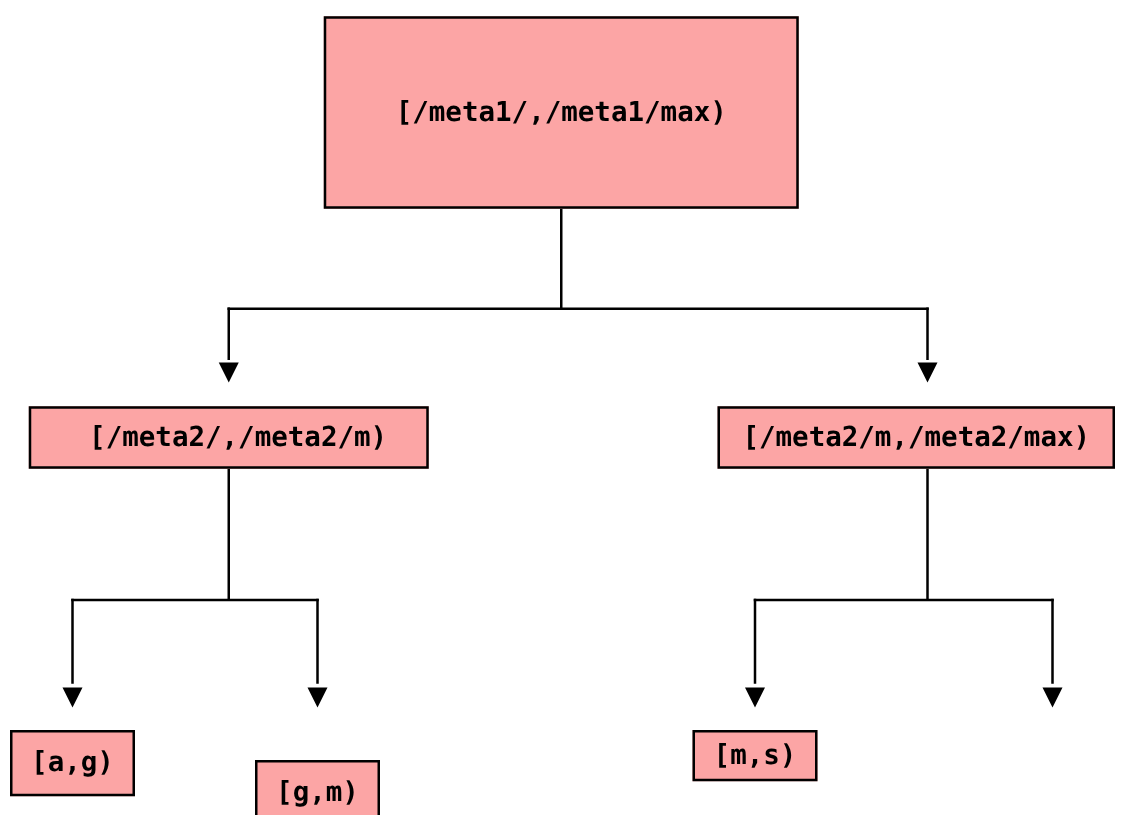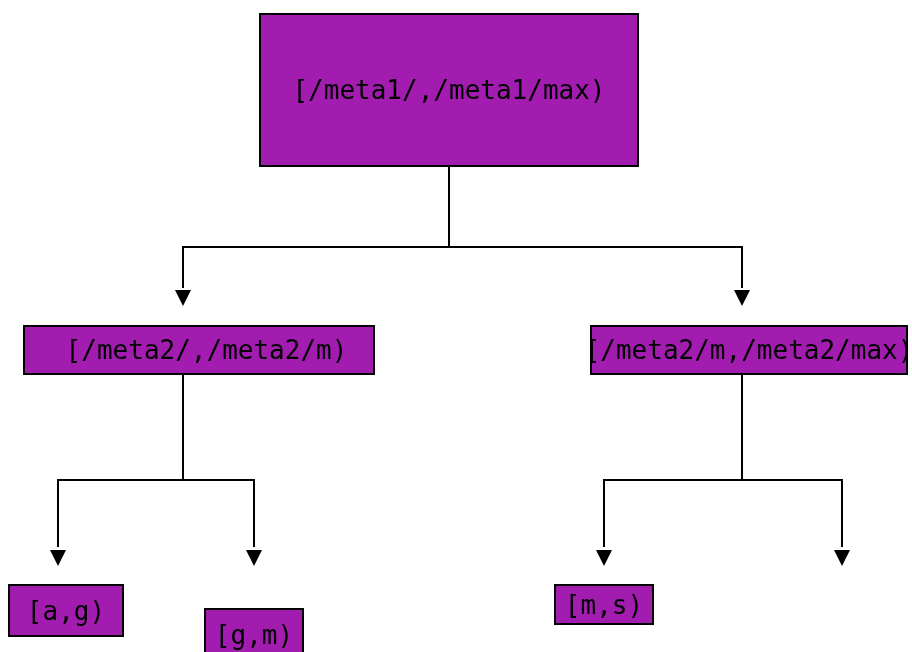--- a/index.html
+++ b/index.html
@@ -12,26 +12,26 @@
     width: 912px;
     height: 652px;
     background: #ffffff;
     font-family: "DejaVu Sans Mono", "Liberation Mono", monospace;
     overflow: hidden;
   }
   .node {
     position: absolute;
     box-sizing: border-box;
     border: 2px solid #000000;
-    background: #a21caf;
+    background: #fca5a5;
     display: flex;
     align-items: center;
     justify-content: center;
-    font-size: 26px;
-    font-weight: normal;
+    font-size: 22px;
+    font-weight: bold;
     color: #000000;
     white-space: nowrap;
   }
   .hline {
     position: absolute;
     height: 2px;
     background: #000000;
   }
   .vline {
     position: absolute;
@@ -42,23 +42,23 @@
     position: absolute;
     width: 0;
     height: 0;
     border-left: 8px solid transparent;
     border-right: 8px solid transparent;
     border-top: 16px solid #000000;
   }
 
   
   .node-root      { left: 259px; top: 13px;  width: 380px; height: 154px; }
-  .node-left      { left: 23px;  top: 325px; width: 352px; height: 50px; padding-left: 15px; }
-  .node-right     { left: 590px; top: 325px; width: 318px; height: 50px; }
-  .node-leaf-ag   { left: 8px;   top: 584px; width: 116px; height: 53px; }
+  .node-left      { left: 23px;  top: 325px; width: 320px; height: 50px; padding-left: 15px; }
+  .node-right     { left: 574px; top: 325px; width: 318px; height: 50px; }
+  .node-leaf-ag   { left: 8px;   top: 584px; width: 100px; height: 53px; }
   .node-leaf-gm   { left: 204px; top: 584px; width: 100px; height: 53px; margin-top: 24px; }
   .node-leaf-ms   { left: 554px; top: 584px; width: 100px; height: 41px; }
   .node-leaf-smax { left: 779px; top: 584px; width: 127px; height: 53px; }
 
   
   .l1-trunk  { left: 448px; top: 167px; height: 81px; }
   .l1-hbar   { left: 182px; top: 246px; width: 561px; }
   .l1-drop-l { left: 182px; top: 246px; height: 42px; }
   .l1-arr-l  { left: 175px; top: 290px; }
   .l1-drop-r { left: 741px; top: 246px; height: 42px; }

